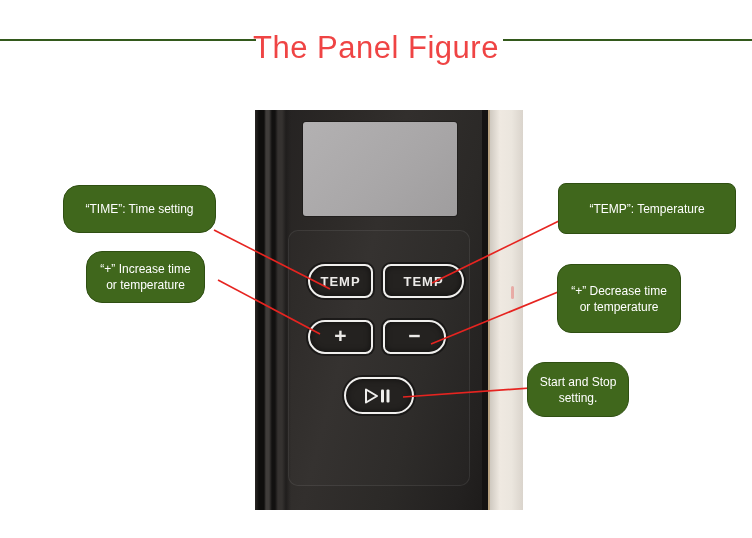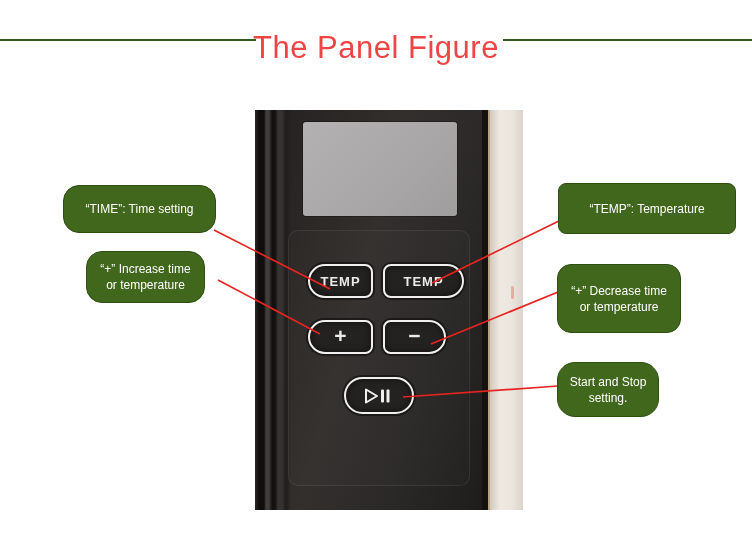--- a/index.html
+++ b/index.html
@@ -50,21 +50,21 @@
 
   
   .callout{position:absolute;display:flex;flex-direction:column;align-items:center;justify-content:center;
     background:#40671c;border:1px solid #2f4f12;color:#ffffff;text-align:center;
     font-size:12px;line-height:16px;box-sizing:border-box;padding:2px 4px;}
   .callout span{display:block;white-space:nowrap;}
   .co-time{left:63px;top:185px;width:153px;height:48px;border-radius:16px;}
   .co-temp{left:558px;top:183px;width:178px;height:51px;border-radius:8px;}
   .co-increase{left:86px;top:251px;width:119px;height:52px;border-radius:16px;}
   .co-decrease{left:557px;top:264px;width:124px;height:69px;border-radius:14px;}
-  .co-start{left:557px;top:362px;width:102px;height:55px;border-radius:18px;}
+  .co-start{left:527px;top:362px;width:102px;height:55px;border-radius:18px;}
 </style>
 </head>
 <body>
 
 <div class="stage">
 
   <div class="rule left"></div>
   <h1 class="page-title">The Panel Figure</h1>
   <div class="rule right"></div>
 

